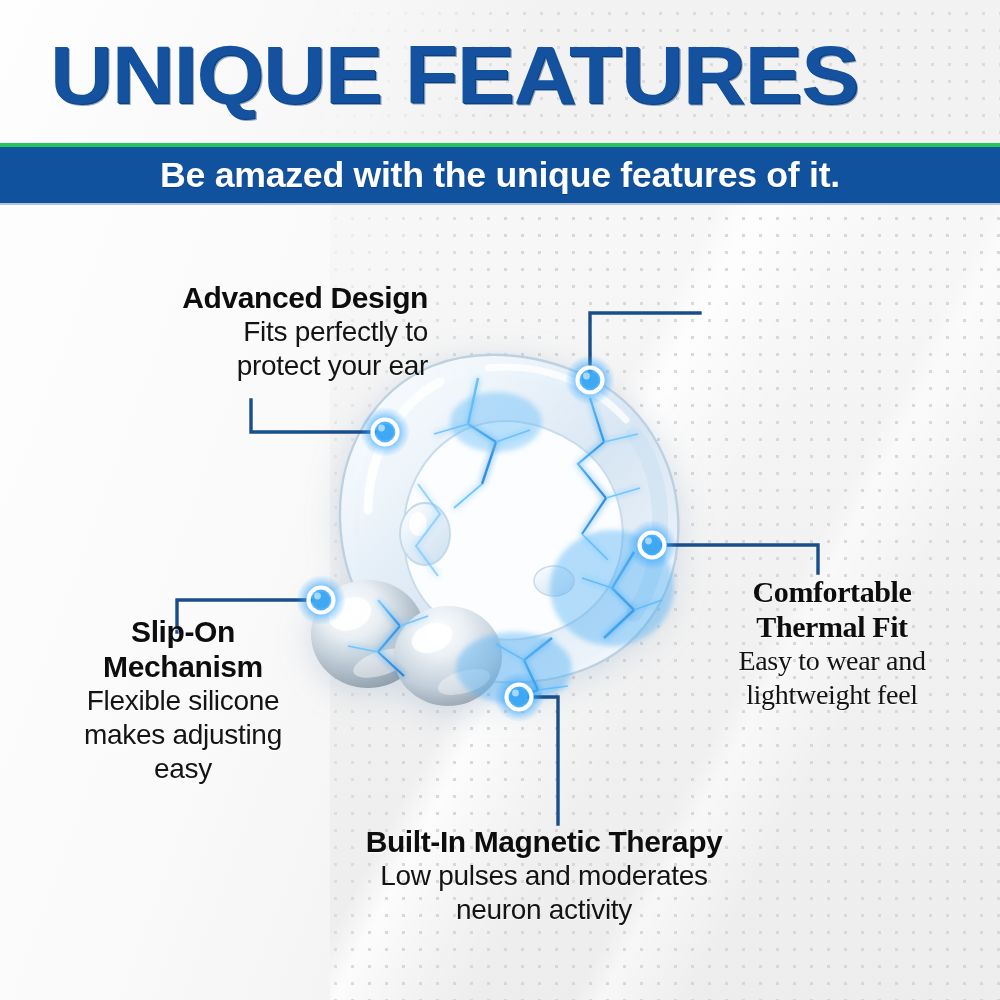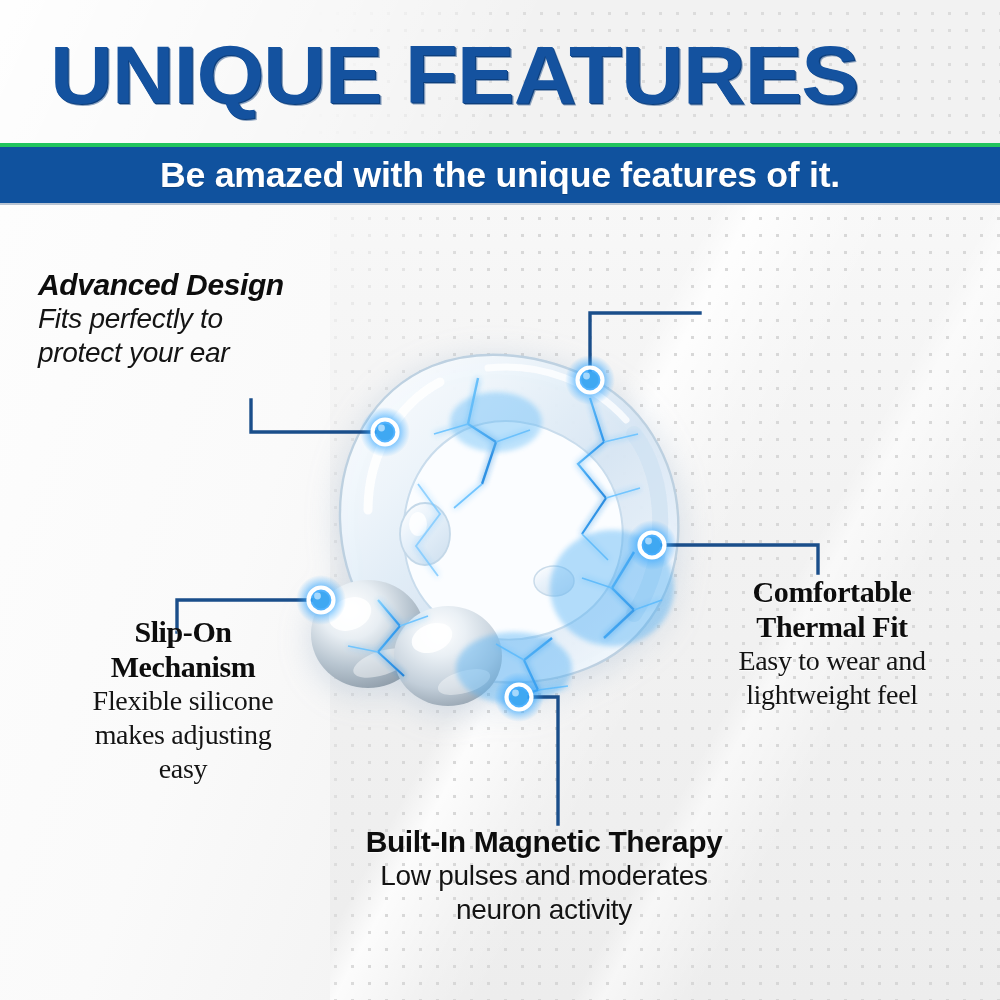--- a/index.html
+++ b/index.html
@@ -106,24 +106,24 @@
     font-size:30px; line-height:35px;
     letter-spacing:-.4px;
     text-shadow:0 1px 1px rgba(255,255,255,.8);
   }
   .co-body {
     color:#141414; font-size:28px; line-height:34px;
     letter-spacing:-.3px;
     text-shadow:0 1px 1px rgba(255,255,255,.8);
   }
 
-  .co-advanced   { left:38px;  top:267px; width:390px; text-align:left;font-style:italic; }
+  .co-advanced   { left:38px;  top:280px; width:390px; text-align:right; }
   .co-hearing    { left:690px; top:262px; width:290px; text-align:center; }
   .co-thermal    { left:672px; top:574px; width:320px; text-align:center;font-family:Liberation Serif, serif; }
-  .co-slipon     { left:18px;  top:614px; width:330px; text-align:center;font-family:Liberation Serif, serif; }
+  .co-slipon     { left:18px;  top:614px; width:330px; text-align:center; }
   .co-magnetic   { left:284px; top:824px; width:520px; text-align:center; }
 
   
   .lines { position:absolute; inset:0; z-index:5; pointer-events:none; }
   .marker { position:absolute; z-index:7; width:52px; height:52px; }
 </style>
 </head>
 <body>
 
 <div class="poster">

